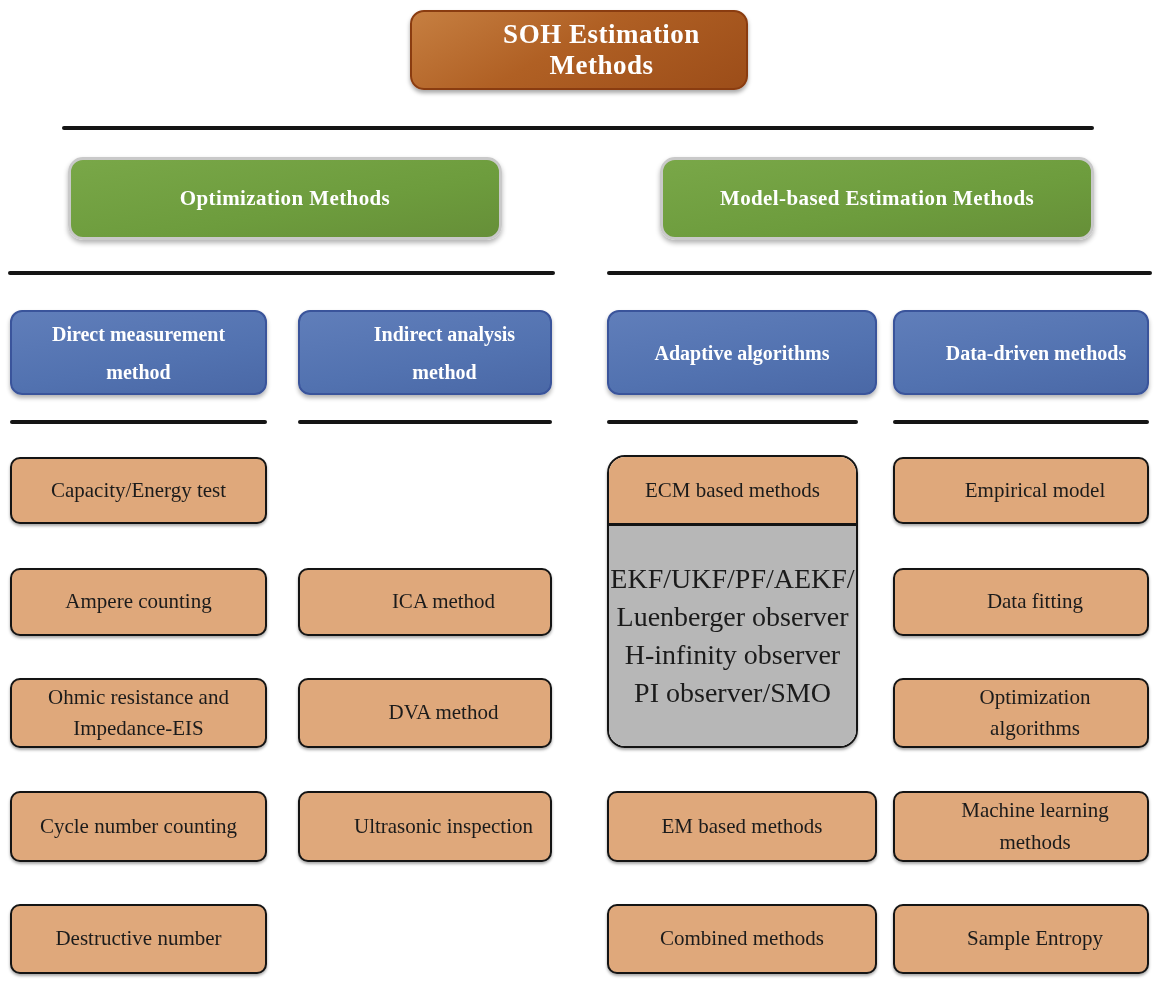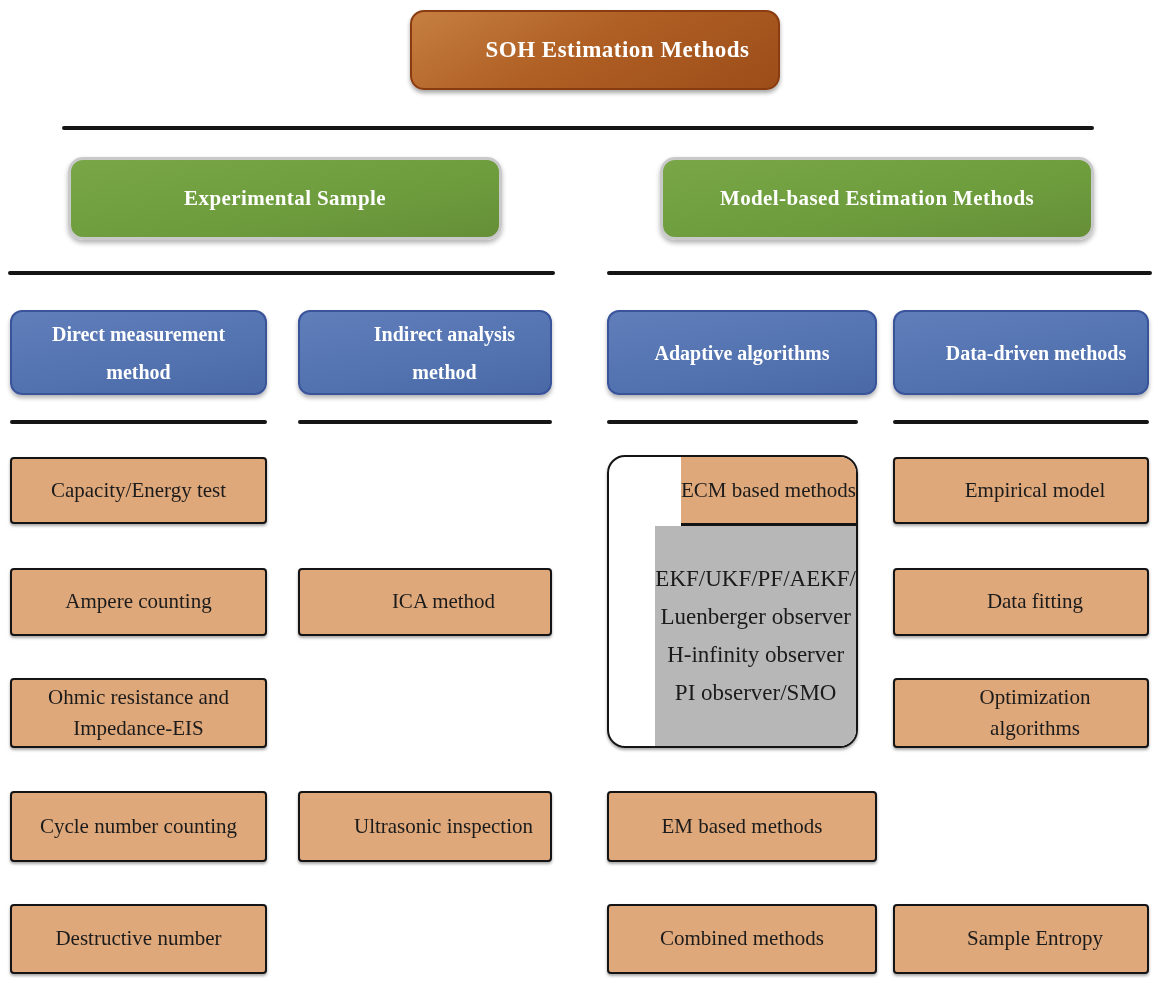--- a/index.html
+++ b/index.html
@@ -6,25 +6,25 @@
   #canvas{
     position:relative;width:1158px;height:983px;background:#ffffff;
     font-family:"Liberation Serif","DejaVu Serif",serif;overflow:hidden;
   }
   .box{
     position:absolute;display:flex;align-items:center;justify-content:center;
     text-align:center;box-sizing:border-box;
   }
   
   .title-box{
-    left:410px;top:10px;width:370px;height:80px;border-radius:14px;
+    left:410px;top:10px;width:338px;height:80px;border-radius:14px;
     background:linear-gradient(150deg,#c67f41 0%,#b06024 45%,#9c4d19 100%);
     border:2px solid #8a3c10;
     box-shadow:0 3px 4px rgba(0,0,0,0.35);
-    color:#ffffff;font-weight:bold;font-size:23px;letter-spacing:0.5px;padding-left:45px;
+    color:#ffffff;font-weight:bold;font-size:27px;letter-spacing:0.5px;padding-left:45px;
   }
   
   .branch-box{
     top:157px;width:434px;height:83px;border-radius:15px;
     background:linear-gradient(170deg,#79a748 0%,#6d9c3d 60%,#668f38 100%);
     border:3px solid #c9c9c9;
     box-shadow:0 3px 5px rgba(0,0,0,0.3);
     color:#ffffff;font-weight:bold;font-size:21px;letter-spacing:0.4px;
   }
   .branch-1{left:68px;}
@@ -33,21 +33,21 @@
   .category-box{
     top:310px;height:85px;border-radius:12px;
     background:linear-gradient(170deg,#607eba 0%,#5272b0 60%,#4a68a6 100%);
     border:2px solid #3a549b;
     box-shadow:0 3px 4px rgba(0,0,0,0.3);
     color:#ffffff;font-weight:bold;font-size:20px;line-height:1.9;
     padding:0 8px;
   }
   
   .method-box{
-    border-radius:4px;
+    border-radius:10px;
     background:#dfa87b;
     border:2px solid #141414;
     box-shadow:0 2px 3px rgba(0,0,0,0.35);
     color:#1b1b1b;font-size:21px;line-height:1.5;padding:0 10px;
   }
   
   .c1{left:10px;width:257px;}
   .c2{left:298px;width:254px;padding-left:47px;}
   .c3{left:607px;width:270px;}
   .c4{left:893px;width:256px;padding-left:38px;}
@@ -64,43 +64,43 @@
   .hline-branch-2{left:607px;top:271px;width:545px;}
   .hline-cat-1{left:10px;top:420px;width:257px;}
   .hline-cat-2{left:298px;top:420px;width:254px;}
   .hline-cat-3{left:607px;top:420px;width:251px;}
   .hline-cat-4{left:893px;top:420px;width:256px;}
   
   .combined-box{
     position:absolute;left:607px;top:455px;width:251px;height:293px;
     border:2px solid #141414;border-radius:18px;overflow:hidden;
     box-sizing:border-box;box-shadow:0 2px 3px rgba(0,0,0,0.35);
-    display:flex;flex-direction:column;align-items:flex-end;
+    display:flex;flex-direction:column;
   }
   .combined-header{
     height:66px;flex:0 0 66px;background:#dfa87b;border-bottom:3px solid #141414;
     display:flex;align-items:center;justify-content:center;
     color:#1b1b1b;font-size:21px;
   }
   .combined-body{
     flex:1;background:#b7b7b7;
     display:flex;flex-direction:column;align-items:center;justify-content:center;
-    color:#1b1b1b;font-size:23px;line-height:38px;text-align:center;
+    color:#1b1b1b;font-size:28px;line-height:38px;text-align:center;
   }
 </style>
 </head>
 <body>
 
 <div id="canvas">
 
   <div class="box title-box">SOH Estimation Methods</div>
 
   <div class="hline hline-root"></div>
 
-  <div class="box branch-box branch-1">Experimental Sample</div>
+  <div class="box branch-box branch-1">Optimization Methods</div>
   <div class="box branch-box branch-2">Model-based Estimation Methods</div>
 
   <div class="hline hline-branch-1"></div>
   <div class="hline hline-branch-2"></div>
 
   <div class="box category-box c1">Direct measurement method</div>
   <div class="box category-box c2">Indirect analysis method</div>
   <div class="box category-box c3">Adaptive algorithms</div>
   <div class="box category-box c4">Data-driven methods</div>
 
@@ -109,32 +109,34 @@
   <div class="hline hline-cat-3"></div>
   <div class="hline hline-cat-4"></div>
 
   <div class="box method-box c1 r1">Capacity/Energy test</div>
   <div class="box method-box c1 r2">Ampere counting</div>
   <div class="box method-box c1 r3">Ohmic resistance and Impedance-EIS</div>
   <div class="box method-box c1 r4">Cycle number counting</div>
   <div class="box method-box c1 r5">Destructive number</div>
 
   <div class="box method-box c2 r2">ICA method</div>
+  <div class="box method-box c2 r3">DVA method</div>
   <div class="box method-box c2 r4">Ultrasonic inspection</div>
 
   <div class="combined-box">
     <div class="combined-header">ECM based methods</div>
     <div class="combined-body">
       <div>EKF/UKF/PF/AEKF/</div>
       <div>Luenberger observer</div>
       <div>H-infinity observer</div>
       <div>PI observer/SMO</div>
     </div>
   </div>
   <div class="box method-box c3 r4">EM based methods</div>
   <div class="box method-box c3 r5">Combined methods</div>
 
   <div class="box method-box c4 r1">Empirical model</div>
   <div class="box method-box c4 r2">Data fitting</div>
   <div class="box method-box c4 r3">Optimization algorithms</div>
+  <div class="box method-box c4 r4">Machine learning methods</div>
   <div class="box method-box c4 r5">Sample Entropy</div>
 
 </div>
 
 </body></html>

